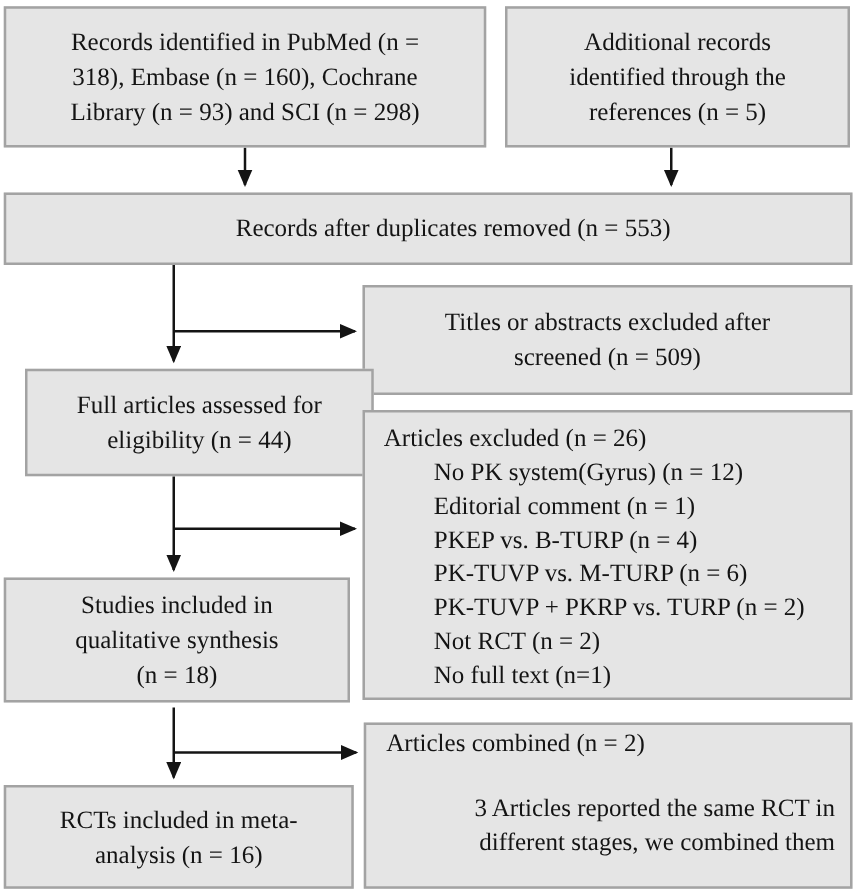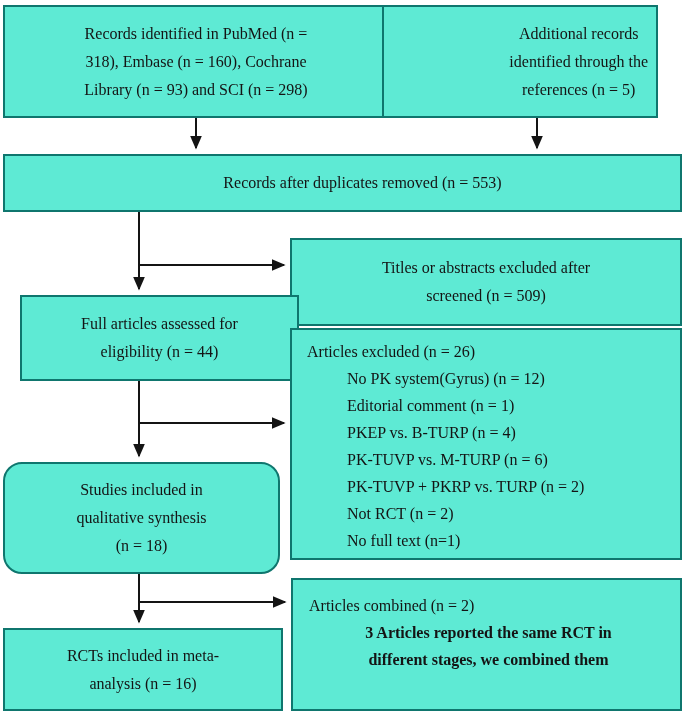--- a/index.html
+++ b/index.html
@@ -8,23 +8,23 @@
     position: relative;
     width: 685px;
     height: 715px;
     background: #ffffff;
     font-family: "Liberation Serif", serif;
     color: #141414;
     overflow: hidden;
   }
   .box {
     position: absolute;
-    border: 2px solid #0f766e;
-    background: #5eead4;
-    font-size: 16px;
+    border: 2px solid #a3a3a3;
+    background: #e5e5e5;
+    font-size: 20px;
     line-height: 28px;
     text-align: center;
     display: flex;
     align-items: center;
     justify-content: center;
     white-space: pre-line;
     padding: 2px 8px;
   }
   .box.left-list {
     display: block;
@@ -32,34 +32,34 @@
     white-space: normal;
     line-height: 27px;
     padding: 8px 10px 0 15px;
   }
   .list-items { margin-left: 40px; }
   .box.combined {
     display: block;
     text-align: left;
     white-space: normal;
     line-height: 27px;
-    padding: 12px 12px 0 16px;
+    padding: 2px 12px 0 16px;
   }
   .combined-note {
-    text-align: center;
+    margin-top: 25px;
+    text-align: right;
     white-space: pre-line;
-    font-weight: bold;
   }
   #b1 { left: 3px;   top: 5px;   width: 386px; height: 113px; }
-  #b2 { left: 382px; top: 5px;   width: 276px; height: 113px; justify-content: flex-end; }
+  #b2 { left: 404px; top: 5px;   width: 276px; height: 113px; }
   #b3 { left: 3px;   top: 154px; width: 679px; height: 58px; padding-left: 48px;  }
-  #b4 { left: 290px; top: 238px; width: 392px; height: 88px;  }
+  #b4 { left: 290px; top: 228px; width: 392px; height: 88px;  }
   #b5 { left: 20px;   top: 295px; width: 279px; height: 86px;  }
   #b6 { left: 290px; top: 328px; width: 392px; height: 232px; }
-  #b7 { left: 3px;   top: 462px; width: 277px; height: 112px; border-radius: 19px; }
+  #b7 { left: 3px;   top: 462px; width: 277px; height: 100px; }
   #b8 { left: 291px; top: 578px; width: 391px; height: 133px; }
   #b9 { left: 3px;   top: 628px; width: 280px; height: 83px;  }
   svg.arrows {
     position: absolute;
     left: 0; top: 0;
     width: 685px; height: 715px;
     pointer-events: none;
   }
 </style>
 </head>

